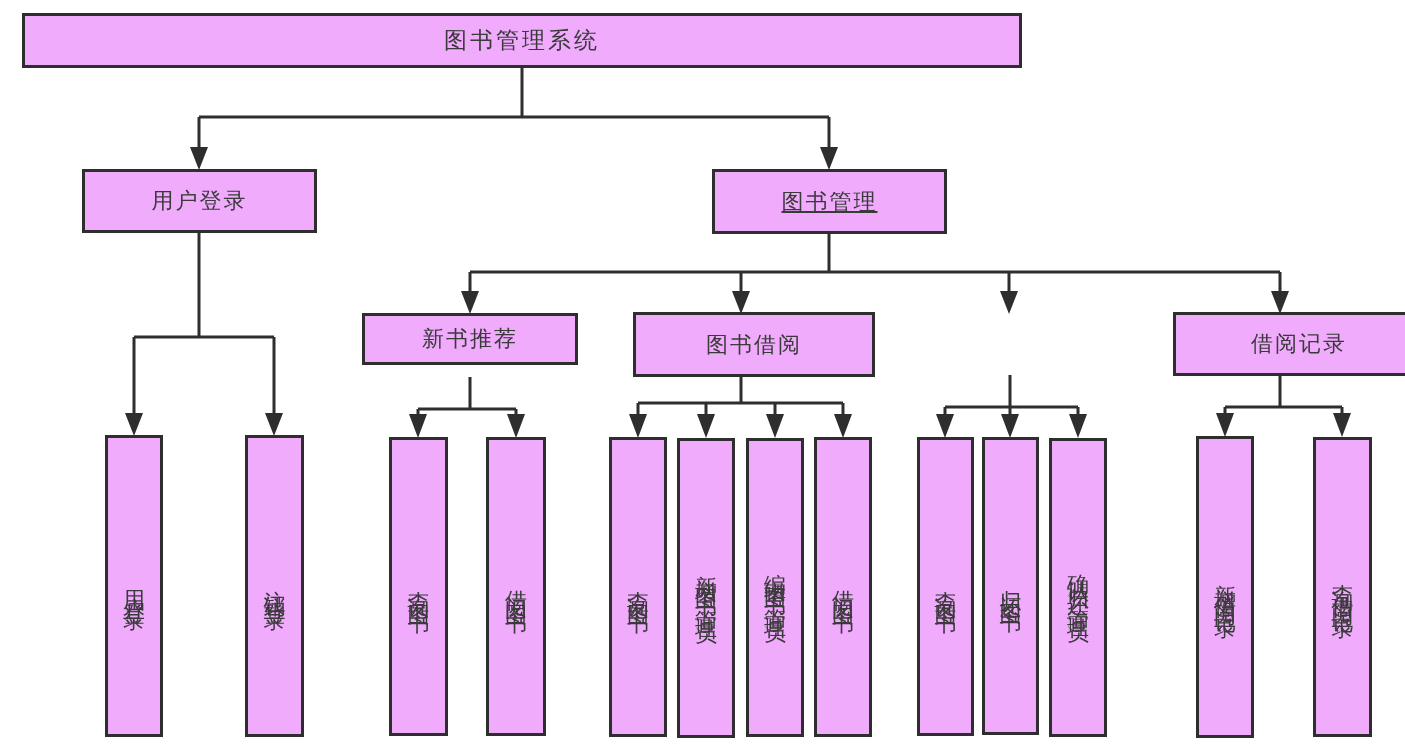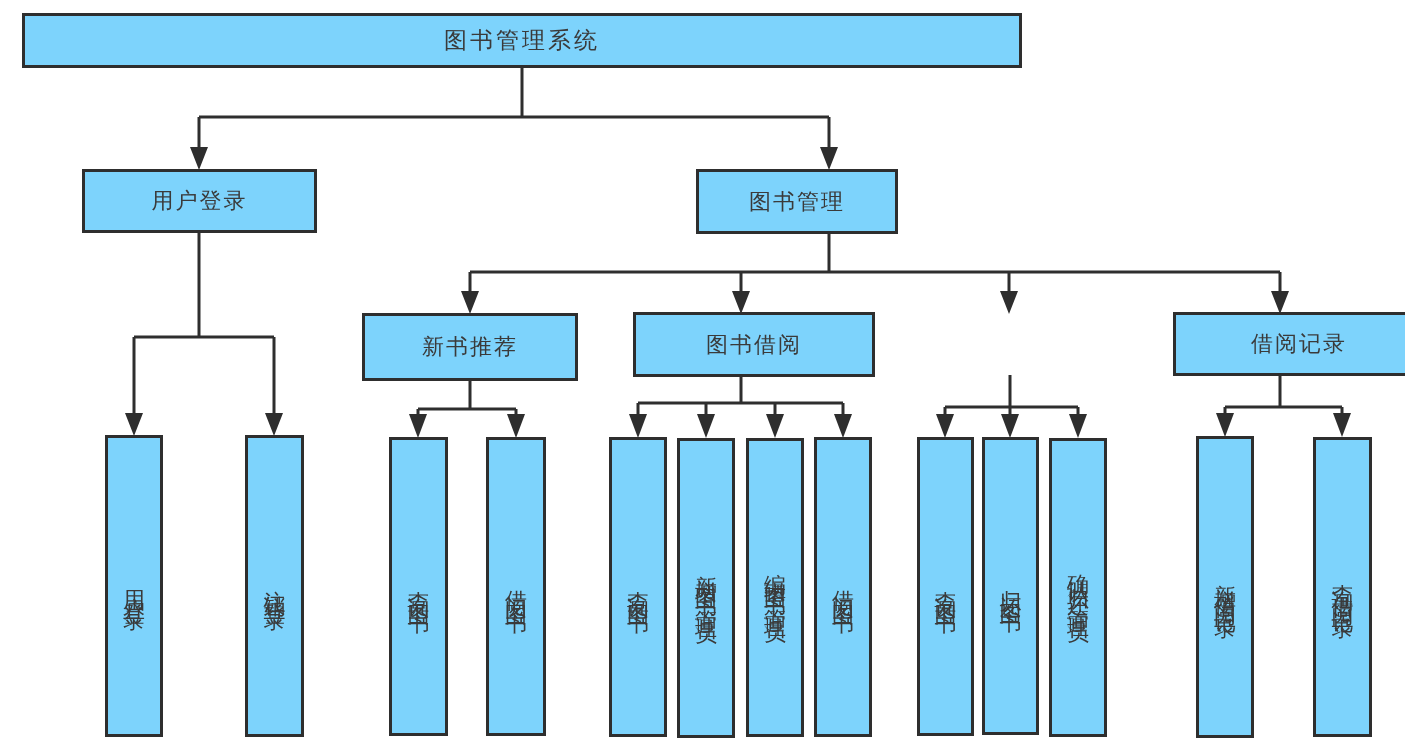--- a/index.html
+++ b/index.html
@@ -8,21 +8,21 @@
   .canvas {
     position: relative;
     width: 1405px;
     height: 747px;
     background: #ffffff;
     overflow: hidden;
   }
   svg.connectors { position: absolute; left: 0; top: 0; }
   .node {
     position: absolute;
-    background: #7dd3fc;
+    background: #f0abfc;
     border: 3px solid #2e2e2e;
     color: #3a3a3a;
     display: flex;
     align-items: center;
     justify-content: center;
     text-align: center;
     line-height: 1;
   }
   .node.root { font-size: 23px; letter-spacing: 3px; }
   .node.h  { font-size: 22px; letter-spacing: 2px; }
@@ -63,23 +63,23 @@
              M629 414 L647 414 L638 438 Z  M697 414 L715 414 L706 438 Z
              M766 414 L784 414 L775 438 Z  M834 414 L852 414 L843 438 Z
              M936 414 L954 414 L945 438 Z  M1001 414 L1019 414 L1010 438 Z
              M1069 414 L1087 414 L1078 438 Z
              M1216 413 L1234 413 L1225 437 Z  M1333 413 L1351 413 L1342 437 Z"></path>
   </svg>
 
   <div class="node root" style="left:22px; top:13px; width:1000px; height:55px;">图书管理系统</div>
 
   <div class="node h" style="left:82px; top:169px; width:235px; height:64px;">用户登录</div>
-  <div class="node h" style="left:696px; top:169px; width:202px; height:65px;">图书管理</div>
+  <div class="node h" style="left:712px; top:169px; width:235px; height:65px;text-decoration:underline;">图书管理</div>
 
-  <div class="node h" style="left:362px; top:313px; width:216px; height:68px;">新书推荐</div>
+  <div class="node h" style="left:362px; top:313px; width:216px; height:52px;">新书推荐</div>
   <div class="node h" style="left:633px; top:312px; width:242px; height:65px;">图书借阅</div>
   <div class="node h" style="left:1173px; top:312px; width:252px; height:64px;">借阅记录</div>
 
   <div class="node v" style="left:105px; top:435px; width:58px; height:302px;">用户登录</div>
   <div class="node v" style="left:245px; top:435px; width:59px; height:302px;">注销登录</div>
 
   <div class="node v" style="left:389px; top:437px; width:59px; height:299px;">查询图书</div>
   <div class="node v" style="left:486px; top:437px; width:60px; height:299px;">借阅图书</div>
 
   <div class="node v" style="left:609px; top:437px; width:58px; height:300px;">查询图书</div>

